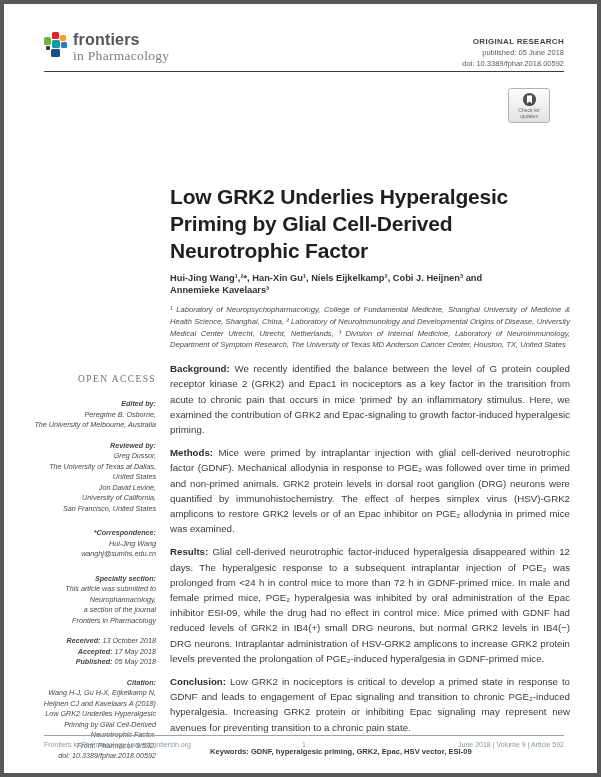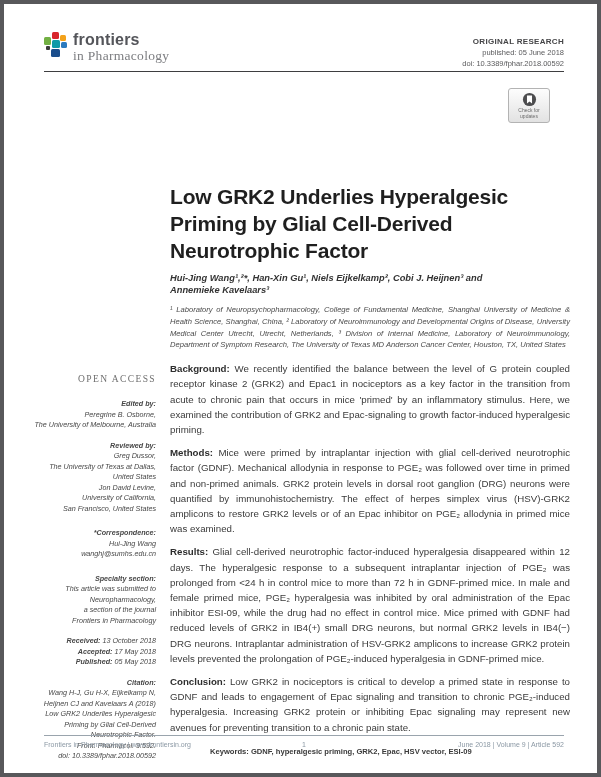--- a/index.html
+++ b/index.html
@@ -38,21 +38,21 @@
   .sidebar{position:absolute;left:10px;top:370px;width:142px;text-align:right;color:#474747;}
   .open-access{font-family:"Liberation Serif", serif;font-size:9.5px;color:#6e6e6e;letter-spacing:1.4px;margin-bottom:15px;}
   .sb-block{font-style:italic;font-size:7.2px;line-height:10.5px;margin-bottom:10px;}
   .sb-label{font-weight:700;}
   .sb-block.gap{margin-top:14px;}
   .sb-dates div{font-style:italic;}
 
   
   .content{position:absolute;left:166px;top:179px;width:400px;}
   .title{font-size:21px;font-weight:700;line-height:27px;color:#1f1f1f;letter-spacing:-.2px;}
-  .authors{margin-top:8px;font-size:9.3px;font-weight:700;font-style:italic;color:#333;line-height:12px;}
+  .authors{margin-top:8px;font-size:9.3px;font-weight:700;color:#333;line-height:12px;}
   .affiliations{margin-top:8px;font-size:7.6px;font-style:italic;color:#4a4a4a;line-height:11.8px;text-align:justify;}
   .abstract{margin-top:10px;}
   .abs-par{font-size:9.7px;line-height:15.2px;color:#3a3a3a;text-align:justify;margin:0 0 8px 0;}
   .abs-par b{color:#2e2e2e;}
   .keywords{margin-top:12px;font-size:7.6px;font-weight:700;color:#3a3a3a;padding-left:40px;}
 
   
   .footer-rule{position:absolute;left:40px;right:33px;top:731px;border-top:1px solid #9aa4ad;}
   .footer{position:absolute;left:40px;right:33px;top:737px;font-size:7px;color:#8b98a4;}
   .footer .f-left{position:absolute;left:0;top:0;}

